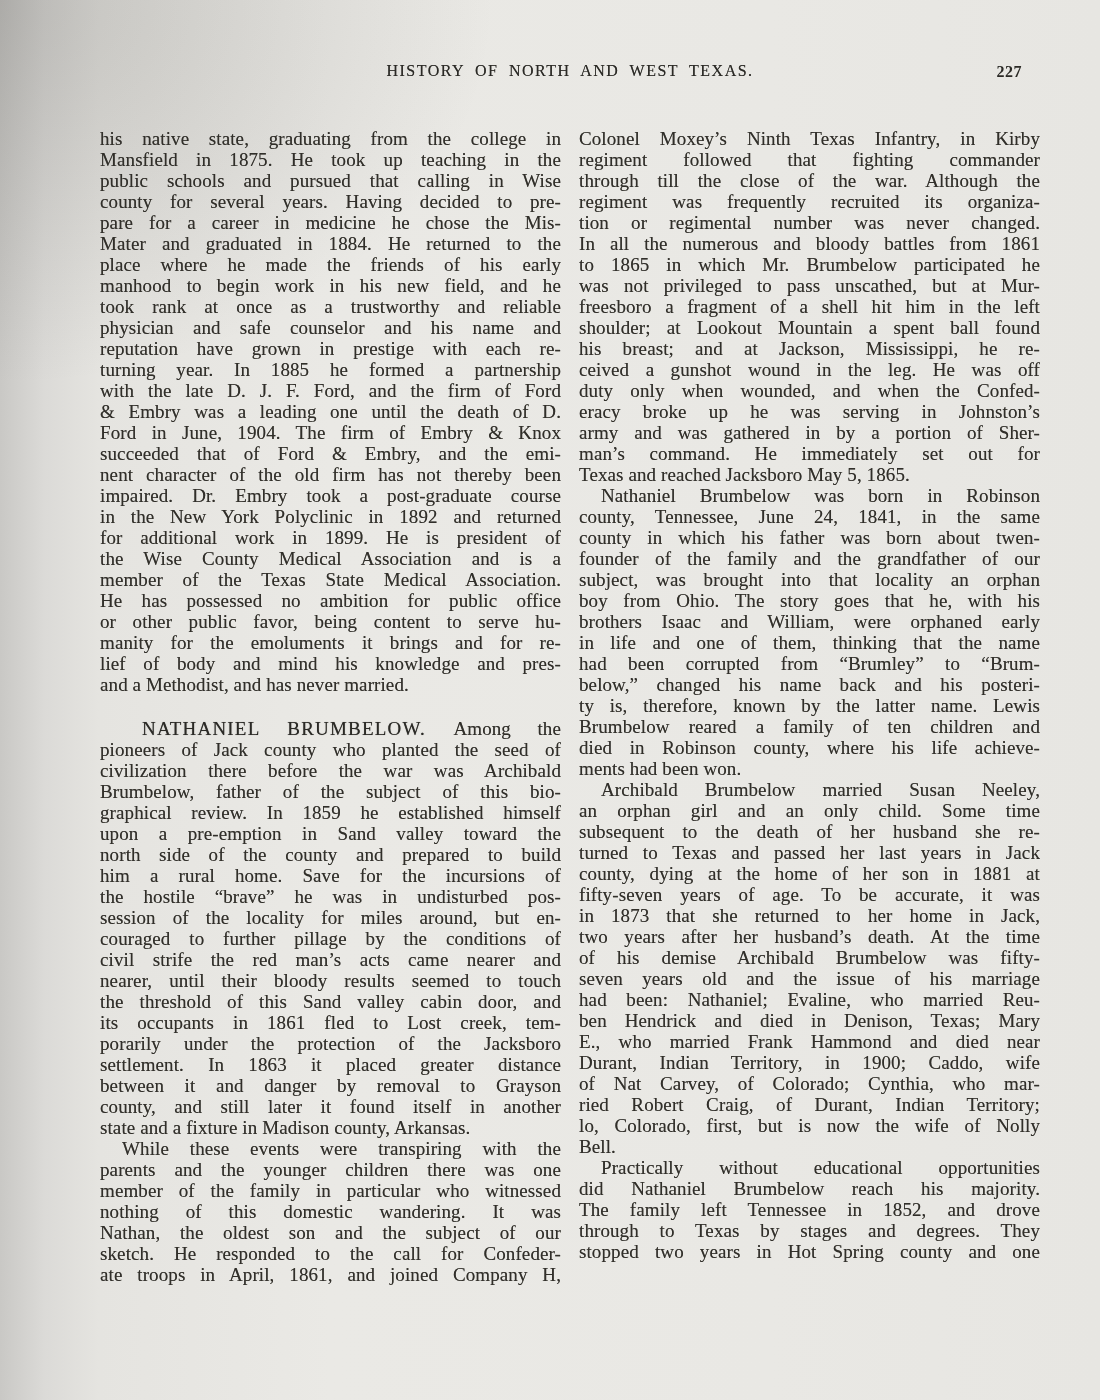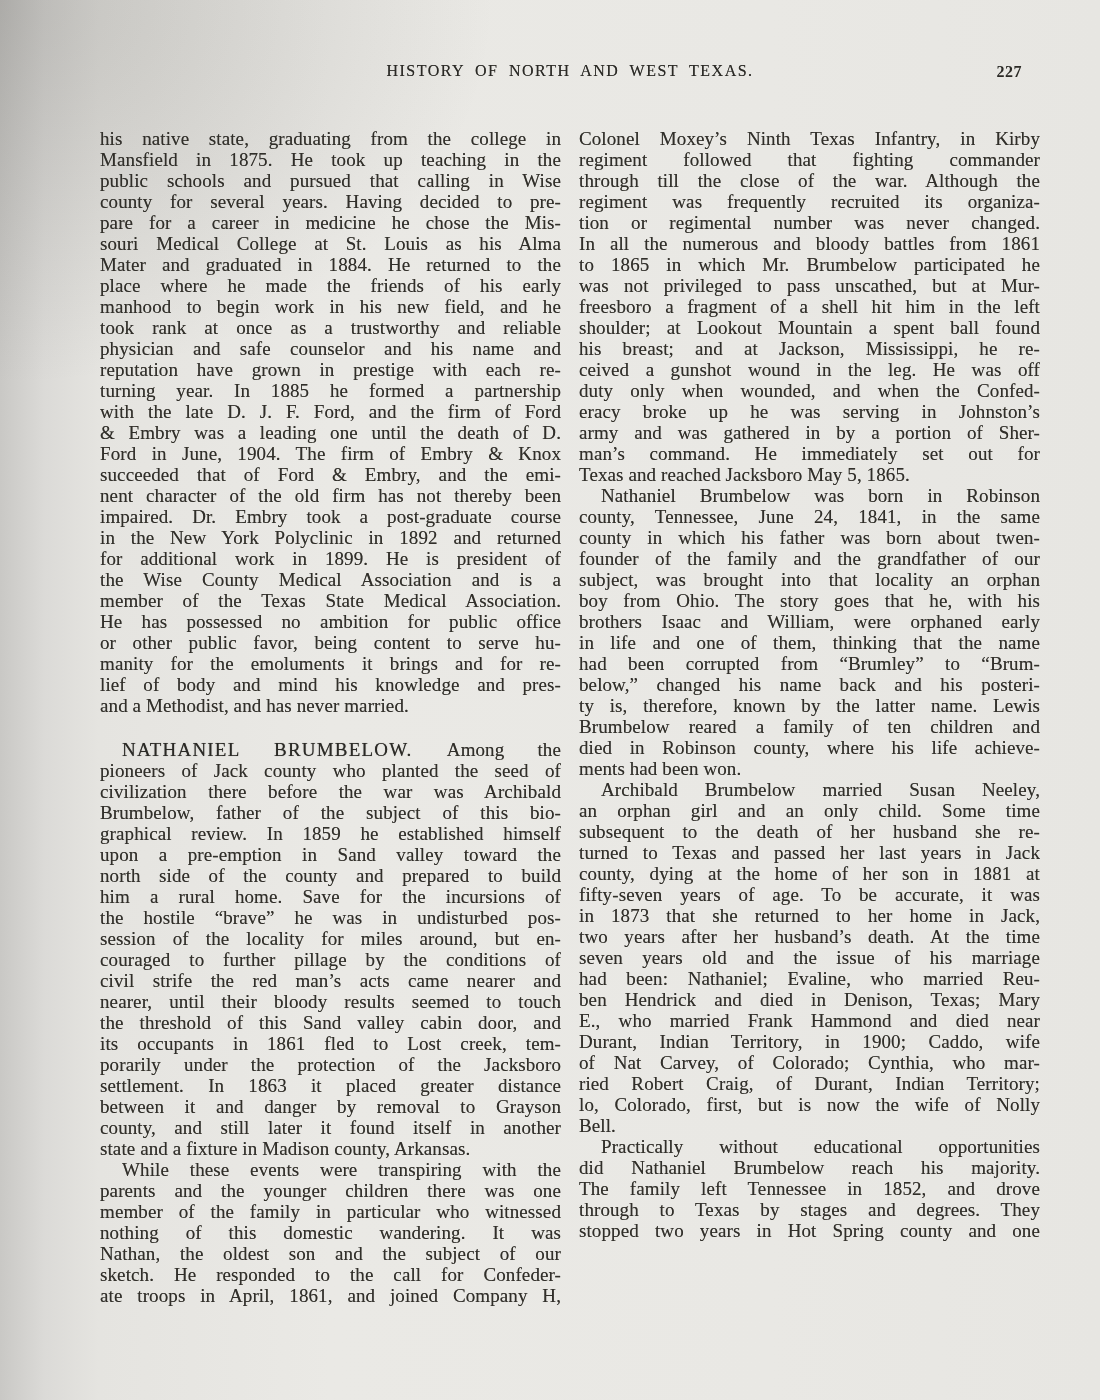--- a/index.html
+++ b/index.html
@@ -71,20 +71,21 @@
     color: #312f2a;
     text-shadow: 0 0 0.5px rgba(49,47,42,0.55);
   }
   .line { white-space: normal; }
   .line.end { text-align-last: left; }
   .line.indent { text-indent: 22px; }
   .lead {
     letter-spacing: 1.2px;
     color: #2b2a26;
     text-shadow: 0 0 0.7px rgba(43,42,38,0.7);
+    margin-left: 20px;
   }
   .lead::after { content: "\00a0"; }
 </style>
 </head>
 <body>
 
 <div class="page">
 
   <div class="running-head">
     <div class="head-title">HISTORY OF NORTH AND WEST TEXAS.</div>
@@ -92,21 +93,20 @@
   </div>
 
   <div class="columns">
     <div class="column" id="col-left">
         <div class="para">
           <div class="line">his native state, graduating from the college in</div>
           <div class="line">Mansfield in 1875. He took up teaching in the</div>
           <div class="line">public schools and pursued that calling in Wise</div>
           <div class="line">county for several years. Having decided to pre-</div>
           <div class="line">pare for a career in medicine he chose the Mis-</div>
-          <div class="line">souri Medical College at St. Louis as his Alma</div>
           <div class="line">Mater and graduated in 1884. He returned to the</div>
           <div class="line">place where he made the friends of his early</div>
           <div class="line">manhood to begin work in his new field, and he</div>
           <div class="line">took rank at once as a trustworthy and reliable</div>
           <div class="line">physician and safe counselor and his name and</div>
           <div class="line">reputation have grown in prestige with each re-</div>
           <div class="line">turning year. In 1885 he formed a partnership</div>
           <div class="line">with the late D. J. F. Ford, and the firm of Ford</div>
           <div class="line">&amp; Embry was a leading one until the death of D.</div>
           <div class="line">Ford in June, 1904. The firm of Embry &amp; Knox</div>
@@ -193,20 +193,21 @@
         </div>
         <div class="para">
           <div class="line indent">Archibald Brumbelow married Susan Neeley,</div>
           <div class="line">an orphan girl and an only child. Some time</div>
           <div class="line">subsequent to the death of her husband she re-</div>
           <div class="line">turned to Texas and passed her last years in Jack</div>
           <div class="line">county, dying at the home of her son in 1881 at</div>
           <div class="line">fifty-seven years of age. To be accurate, it was</div>
           <div class="line">in 1873 that she returned to her home in Jack,</div>
           <div class="line">two years after her husband’s death. At the time</div>
+          <div class="line">of his demise Archibald Brumbelow was fifty-</div>
           <div class="line">seven years old and the issue of his marriage</div>
           <div class="line">had been: Nathaniel; Evaline, who married Reu-</div>
           <div class="line">ben Hendrick and died in Denison, Texas; Mary</div>
           <div class="line">E., who married Frank Hammond and died near</div>
           <div class="line">Durant, Indian Territory, in 1900; Caddo, wife</div>
           <div class="line">of Nat Carvey, of Colorado; Cynthia, who mar-</div>
           <div class="line">ried Robert Craig, of Durant, Indian Territory;</div>
           <div class="line">lo, Colorado, first, but is now the wife of Nolly</div>
           <div class="line end">Bell.</div>
         </div>

